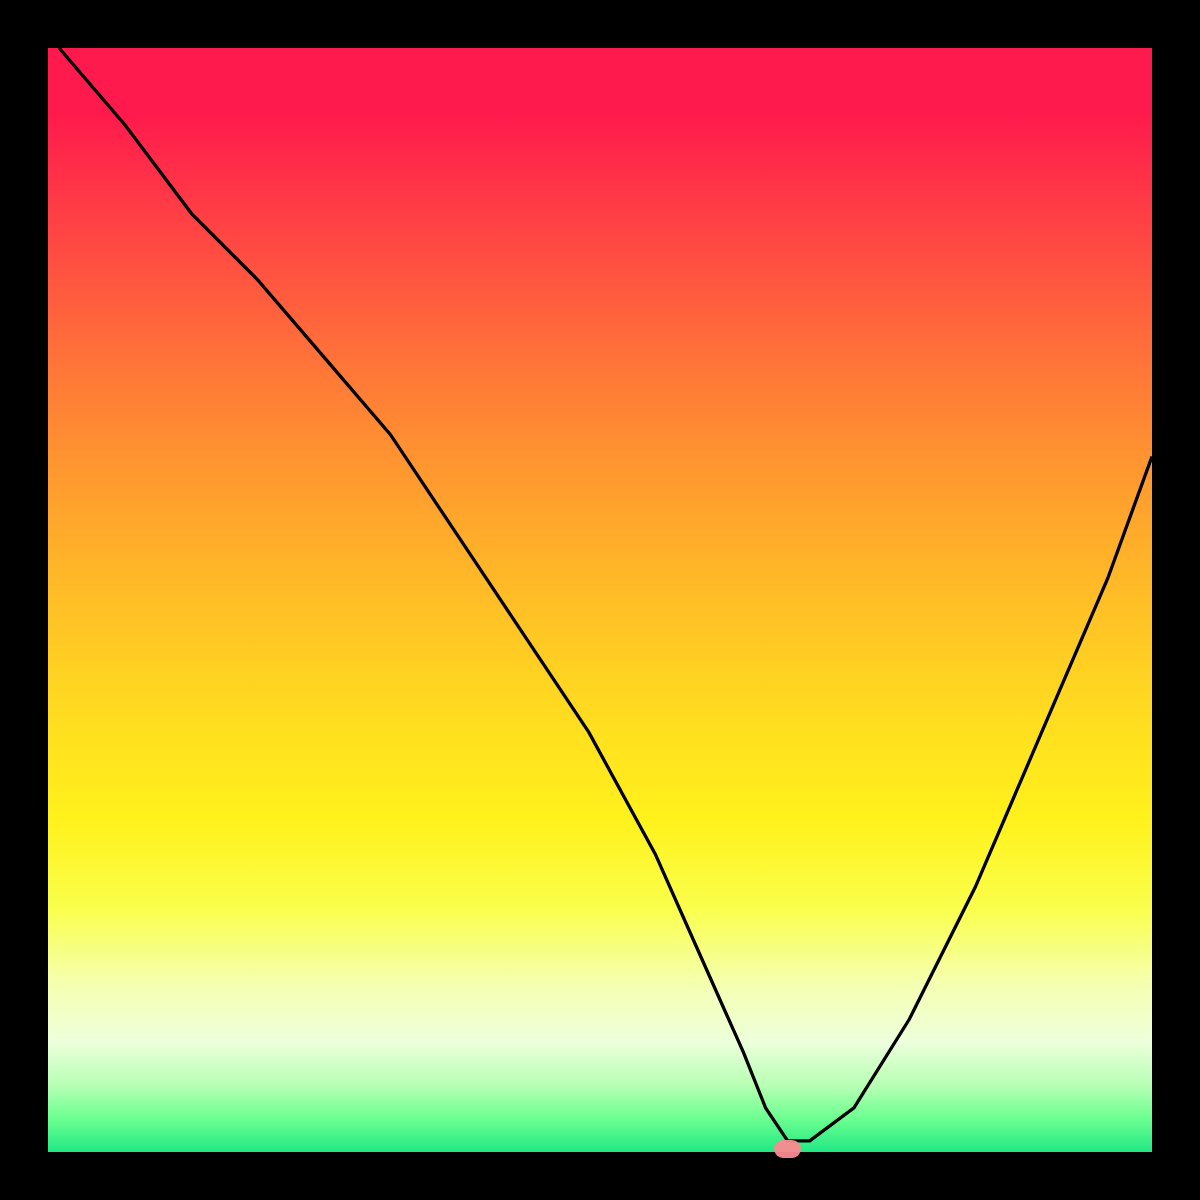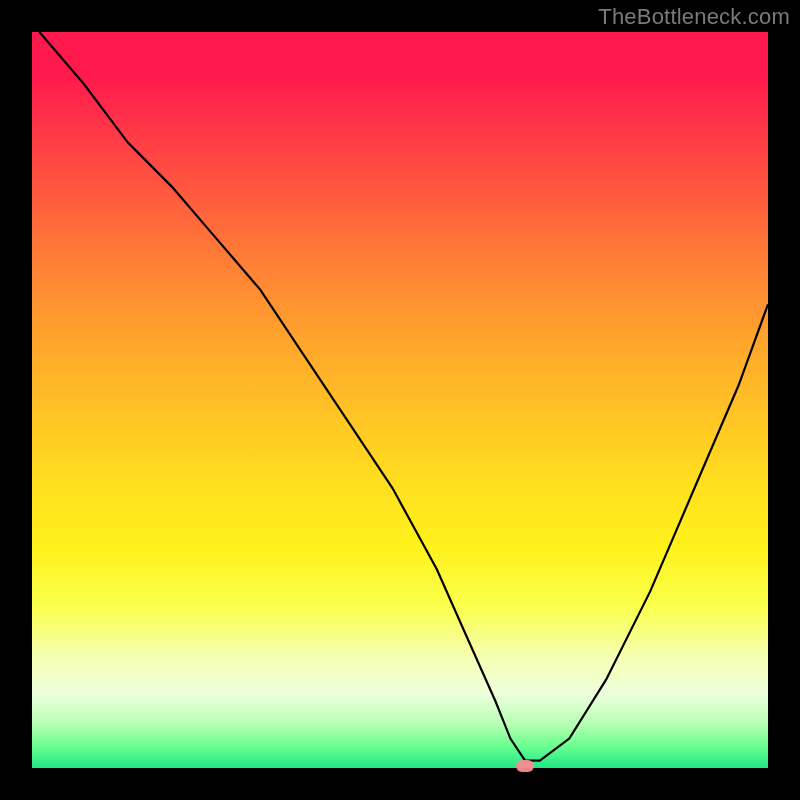--- a/index.html
+++ b/index.html
@@ -66,21 +66,20 @@
     height: 12px;
     border-radius: 6px;
     background: #fa8a92;
     opacity: 0.95;
   }
 </style>
 </head>
 <body>
 
 <div class="frame">
-  <div class="watermark">TheBottleneck.com</div>
 
   <div class="plot">
     <div class="gradient"></div>
     <svg class="curve" viewBox="0 0 736 736" preserveAspectRatio="none">
       <path id="curve-path" fill="none" stroke="#000" stroke-width="2.2" d="M7.4 0.0 L51.5 51.5 L95.7 110.4 L139.8 154.6 L184.0 206.1 L228.2 257.6 L272.3 323.8 L316.5 390.1 L360.6 456.3 L404.8 537.3 L434.2 603.5 L463.7 669.8 L478.4 706.6 L493.1 728.6 L507.8 728.6 L537.3 706.6 L574.1 647.7 L618.2 559.4 L662.4 456.3 L706.6 353.3 L736.0 272.3"></path>
     </svg>
     <div id="marker" class="marker" style="left: 484.12px; top: 728px; background: rgb(250, 138, 146);"></div>
   </div>
 </div>
 

